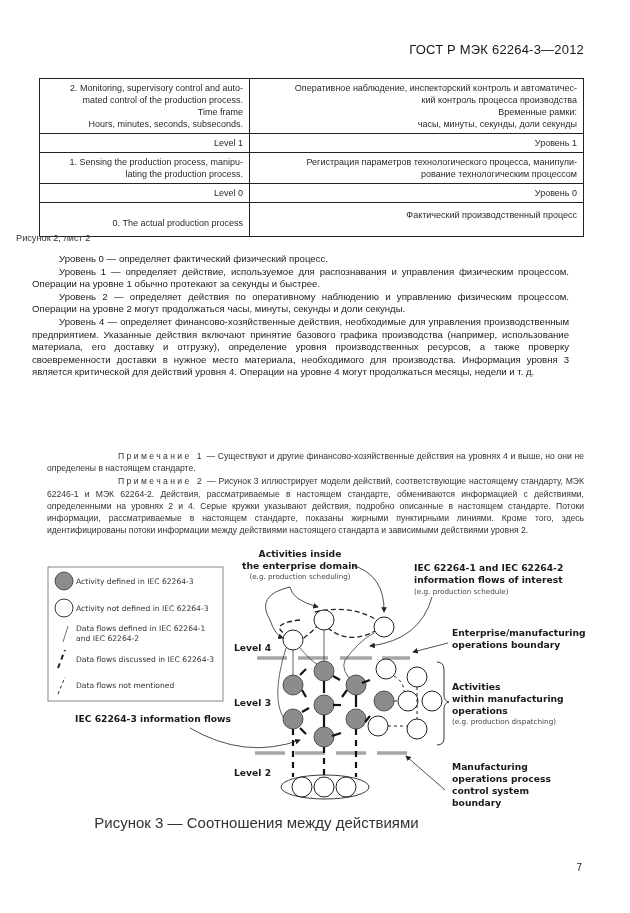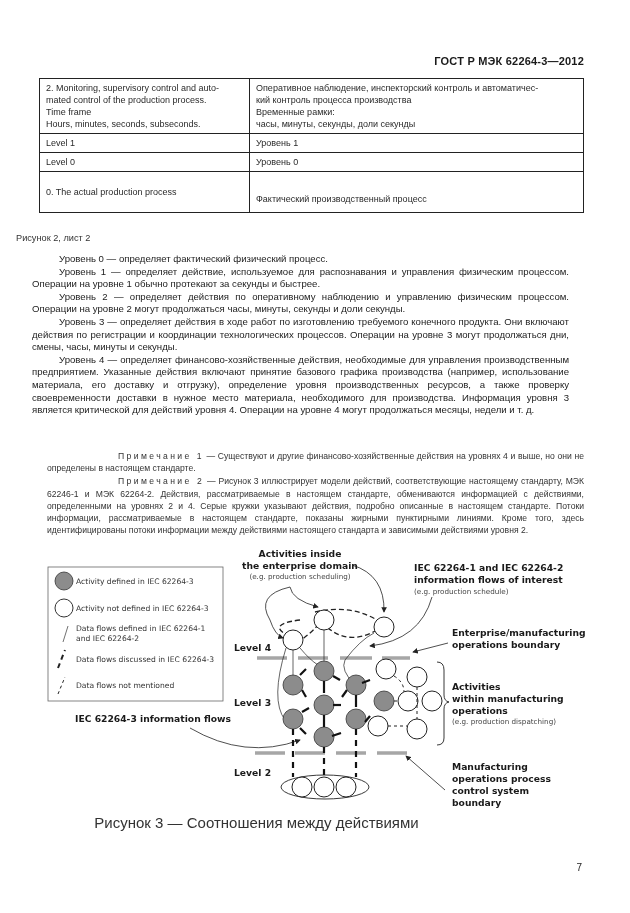--- a/index.html
+++ b/index.html
@@ -1,20 +1,20 @@
 <!DOCTYPE html>
 <html><head>
 <meta charset="utf-8">
 <style>
   html, body { margin:0; padding:0; background:#ffffff; }
   body { width:630px; height:913px; position:relative; overflow:hidden;
          font-family:"Liberation Sans", "DejaVu Sans", sans-serif; color:#1a1a1a; }
-  .hdr { position:absolute; top:55px; right:46px; font-weight:bold; font-size:11px; letter-spacing:0.2px; }
+  .hdr { position:absolute; top:42px; right:46px; font-weight:normal; font-size:13px; letter-spacing:0.2px; }
   table.t { position:absolute; left:39px; top:78px; width:545px; border-collapse:collapse; font-size:9px; line-height:12px; color:#2a2a2a; }
-  table.t td { border:1px solid #222; padding:3px 6px; vertical-align:top; }
+  table.t td { border:1px solid #222; padding:3px 6px; vertical-align:top;text-align:right; }
   table.t td.c1 { width:197px; }
   .cap1 { position:absolute; top:233px; left:16px; width:630px; font-size:9.2px; color:#333; }
   .body { position:absolute; left:32px; top:253px; width:537px; font-size:9.6px; line-height:12.6px; color:#222; text-align:justify; }
   .body p { margin:0; text-indent:27px; }
   .notes { position:absolute; left:47px; top:450px; width:537px; font-size:8.6px; line-height:12.2px; color:#333; text-align:justify; }
   .notes p { margin:0 0 1px 0; text-indent:27px; }
   .sp { letter-spacing:2.4px;padding-left:44px; }
   svg.fig { position:absolute; left:0; top:540px; }
   .cap2 { position:absolute; top:814px; left:0; width:513px; text-align:center; font-size:15px; color:#333; }
   .pno { position:absolute; top:862px; right:48px; font-size:10px; }
@@ -46,44 +46,53 @@
   <tr>
     <td class="c1">
           <div>Level 1</div>
         </td>
     <td>
           <div>Уровень 1</div>
         </td>
   </tr>
   <tr>
     <td class="c1">
+      <div>1. Sensing the production process, manipu-</div>
+      <div>lating the production process.</div>
+    </td>
+    <td>
+      <div>Регистрация параметров технологического процесса, манипули-</div>
+      <div>рование технологическим процессом</div>
+    </td>
+  </tr>
+  <tr>
+    <td class="c1">
           <div>Level 0</div>
         </td>
     <td>
           <div>Уровень 0</div>
         </td>
   </tr>
   <tr>
     <td class="c1" style="padding-top:14px;padding-bottom:7px;">
           <div>0. The actual production process</div>
         </td>
-    <td style="padding-top:21px;padding-bottom:7px;">
+    <td style="padding-top:6px;padding-bottom:7px;">
           <div>Фактический производственный процесс</div>
         </td>
   </tr>
 </tbody>
   </table>
 
 <div class="cap1">Рисунок 2, лист 2</div>
 
 <div class="body">
   <p>Уровень 0 — определяет фактический физический процесс.</p>
   <p>Уровень 1 — определяет действие, используемое для распознавания и управления физическим процессом. Операции на уровне 1 обычно протекают за секунды и быстрее.</p>
   <p>Уровень 2 — определяет действия по оперативному наблюдению и управлению физическим процессом. Операции на уровне 2 могут продолжаться часы, минуты, секунды и доли секунды.</p>
-  <p>Уровень 3 — определяет действия в ходе работ по изготовлению требуемого конечного продукта. Они включают действия по регистрации и координации технологических процессов. Операции на уровне 3 могут продолжаться дни, смены, часы, минуты и секунды.</p>
   <p>Уровень 4 — определяет финансово-хозяйственные действия, необходимые для управления производственным предприятием. Указанные действия включают принятие базового графика производства (например, использование материала, его доставку и отгрузку), определение уровня производственных ресурсов, а также проверку своевременности доставки в нужное место материала, необходимого для производства. Информация уровня 3 является критической для действий уровня 4. Операции на уровне 4 могут продолжаться месяцы, недели и т. д.</p>
 </div>
 
 <div class="notes">
   <p><span class="sp">Примечание 1</span><span> — Существуют и другие финансово-хозяйственные действия на уровнях 4 и выше, но они не определены в настоящем стандарте.</span></p>
   <p><span class="sp">Примечание 2</span><span> — Рисунок 3 иллюстрирует модели действий, соответствующие настоящему стандарту, МЭК 62246-1 и МЭК 62264-2. Действия, рассматриваемые в настоящем стандарте, обмениваются информацией с действиями, определенными на уровнях 2 и 4. Серые кружки указывают действия, подробно описанные в настоящем стандарте. Потоки информации, рассматриваемые в настоящем стандарте, показаны жирными пунктирными линиями. Кроме того, здесь идентифицированы потоки информации между действиями настоящего стандарта и зависимыми действиями уровня 2.</span></p>
 </div>
 
 <svg class="fig" width="630" height="275" viewBox="0 540 630 275">
   <defs>

